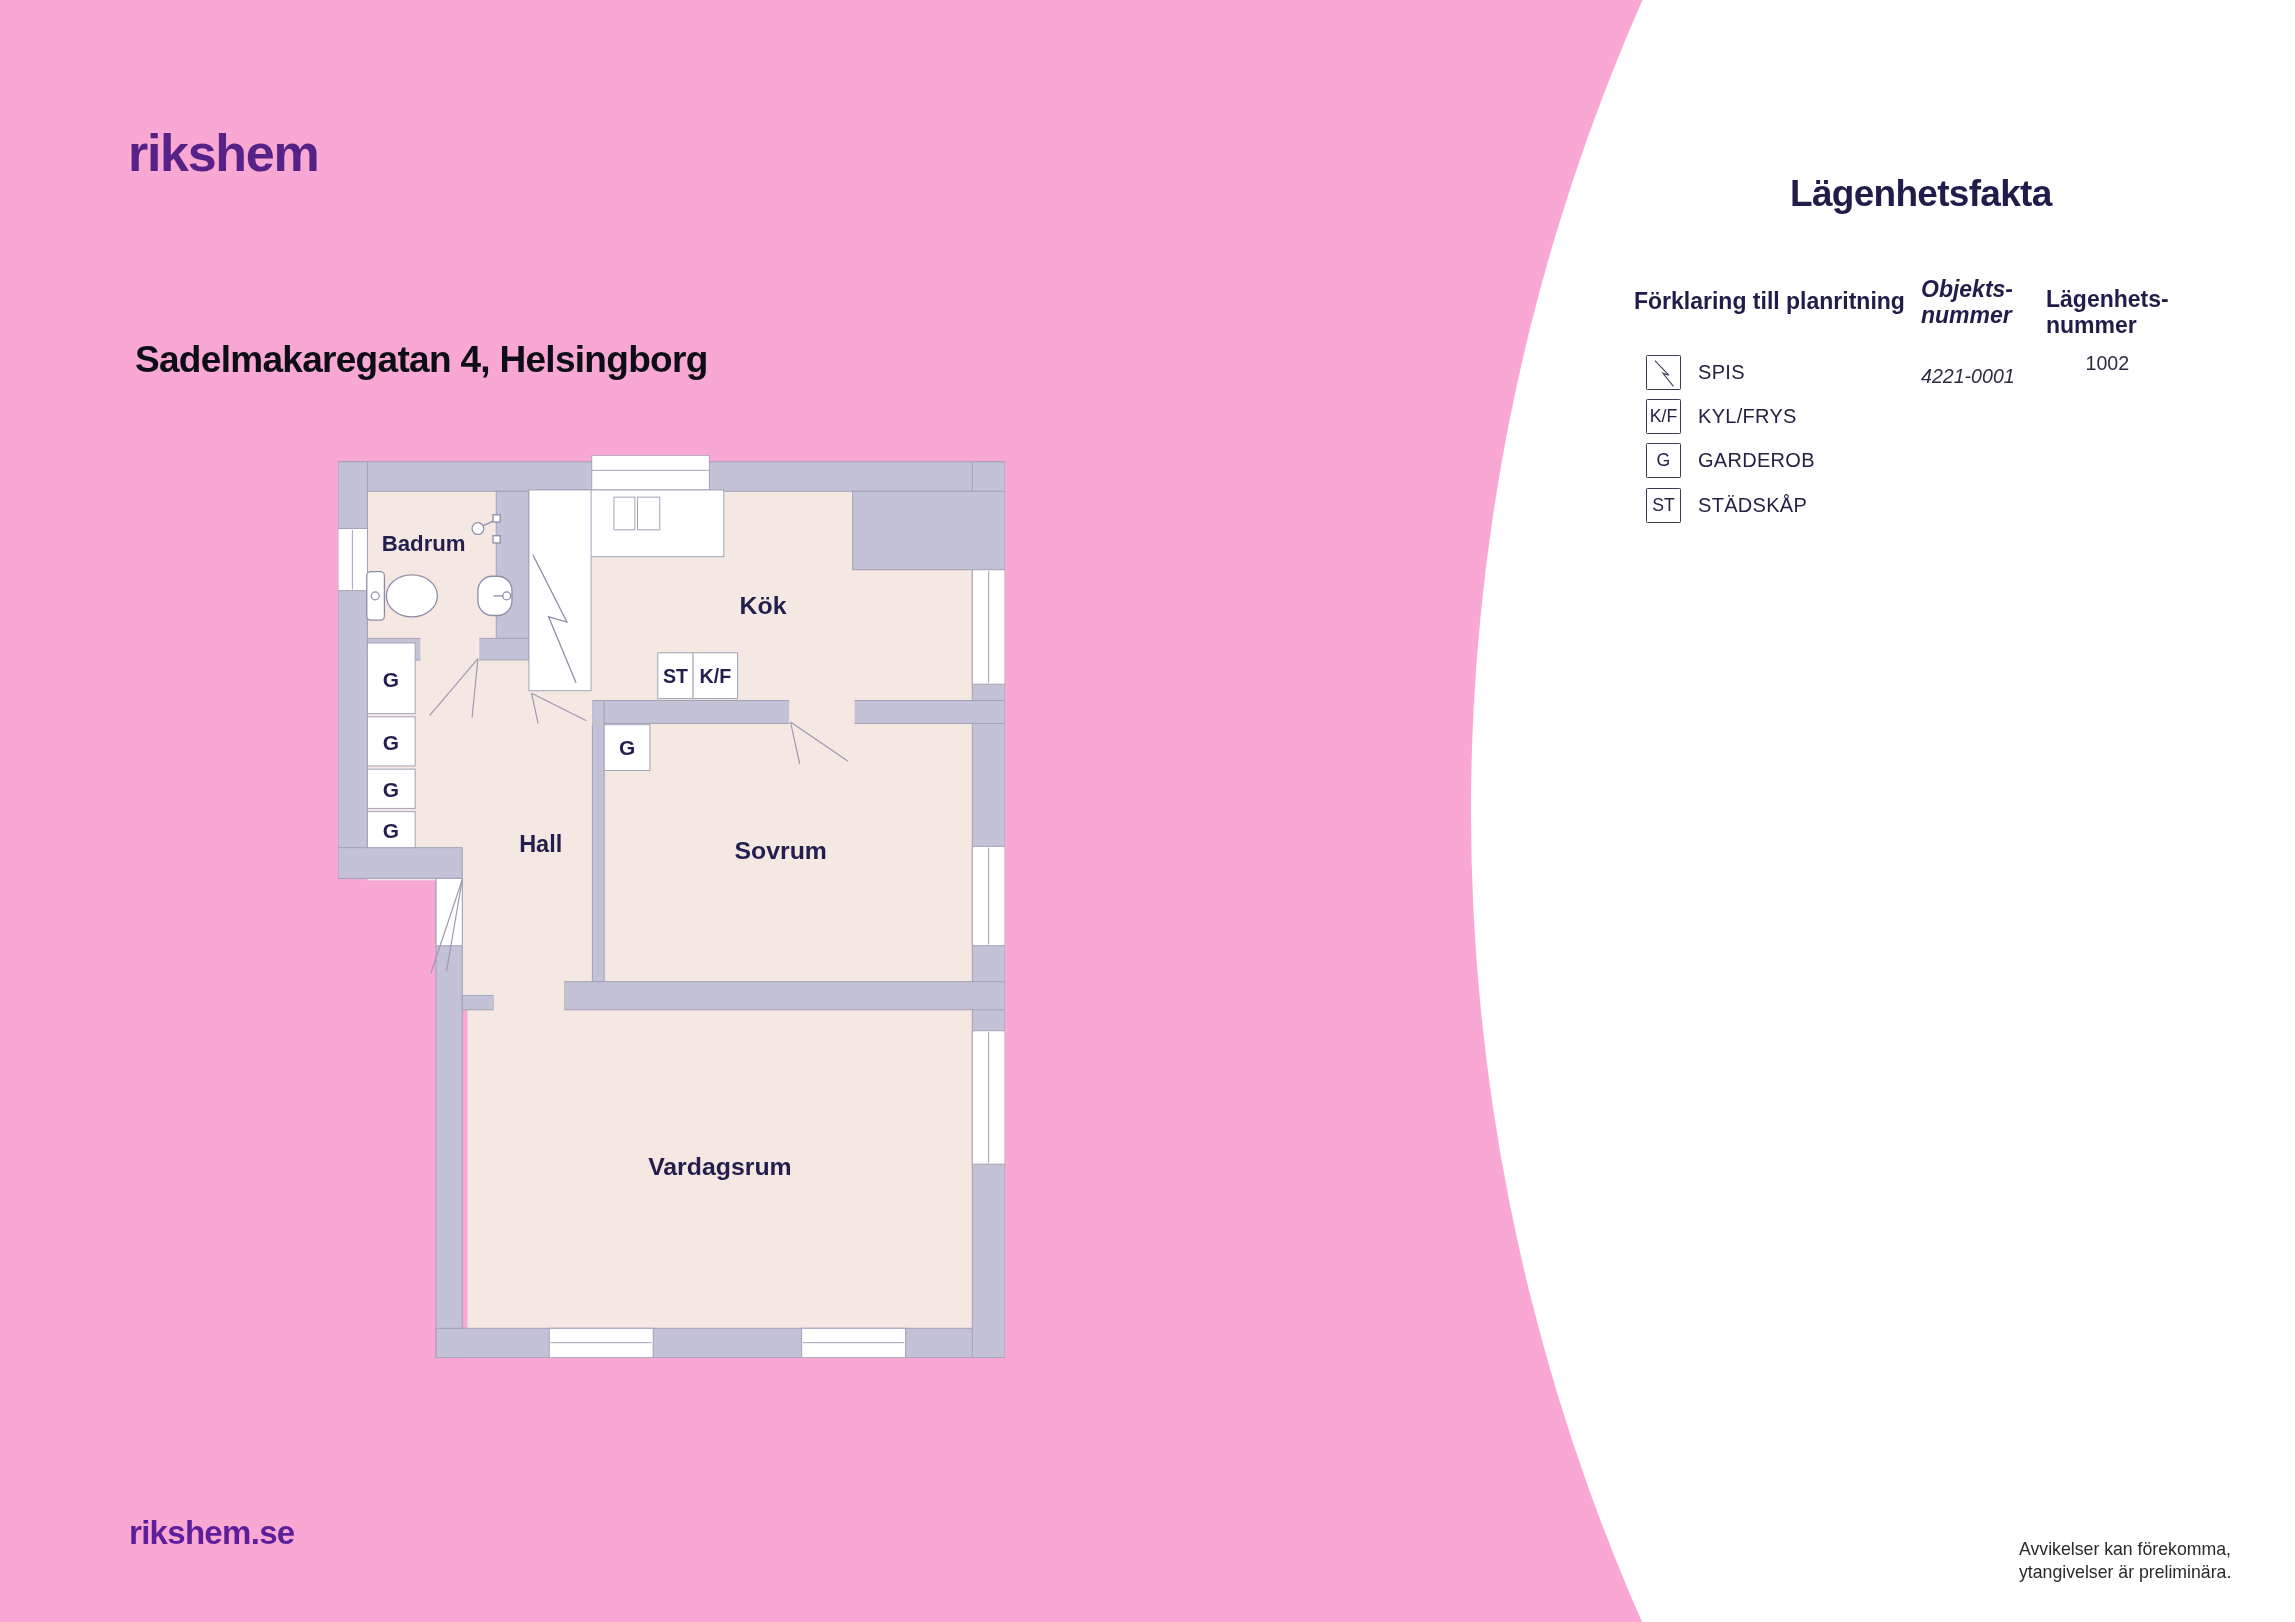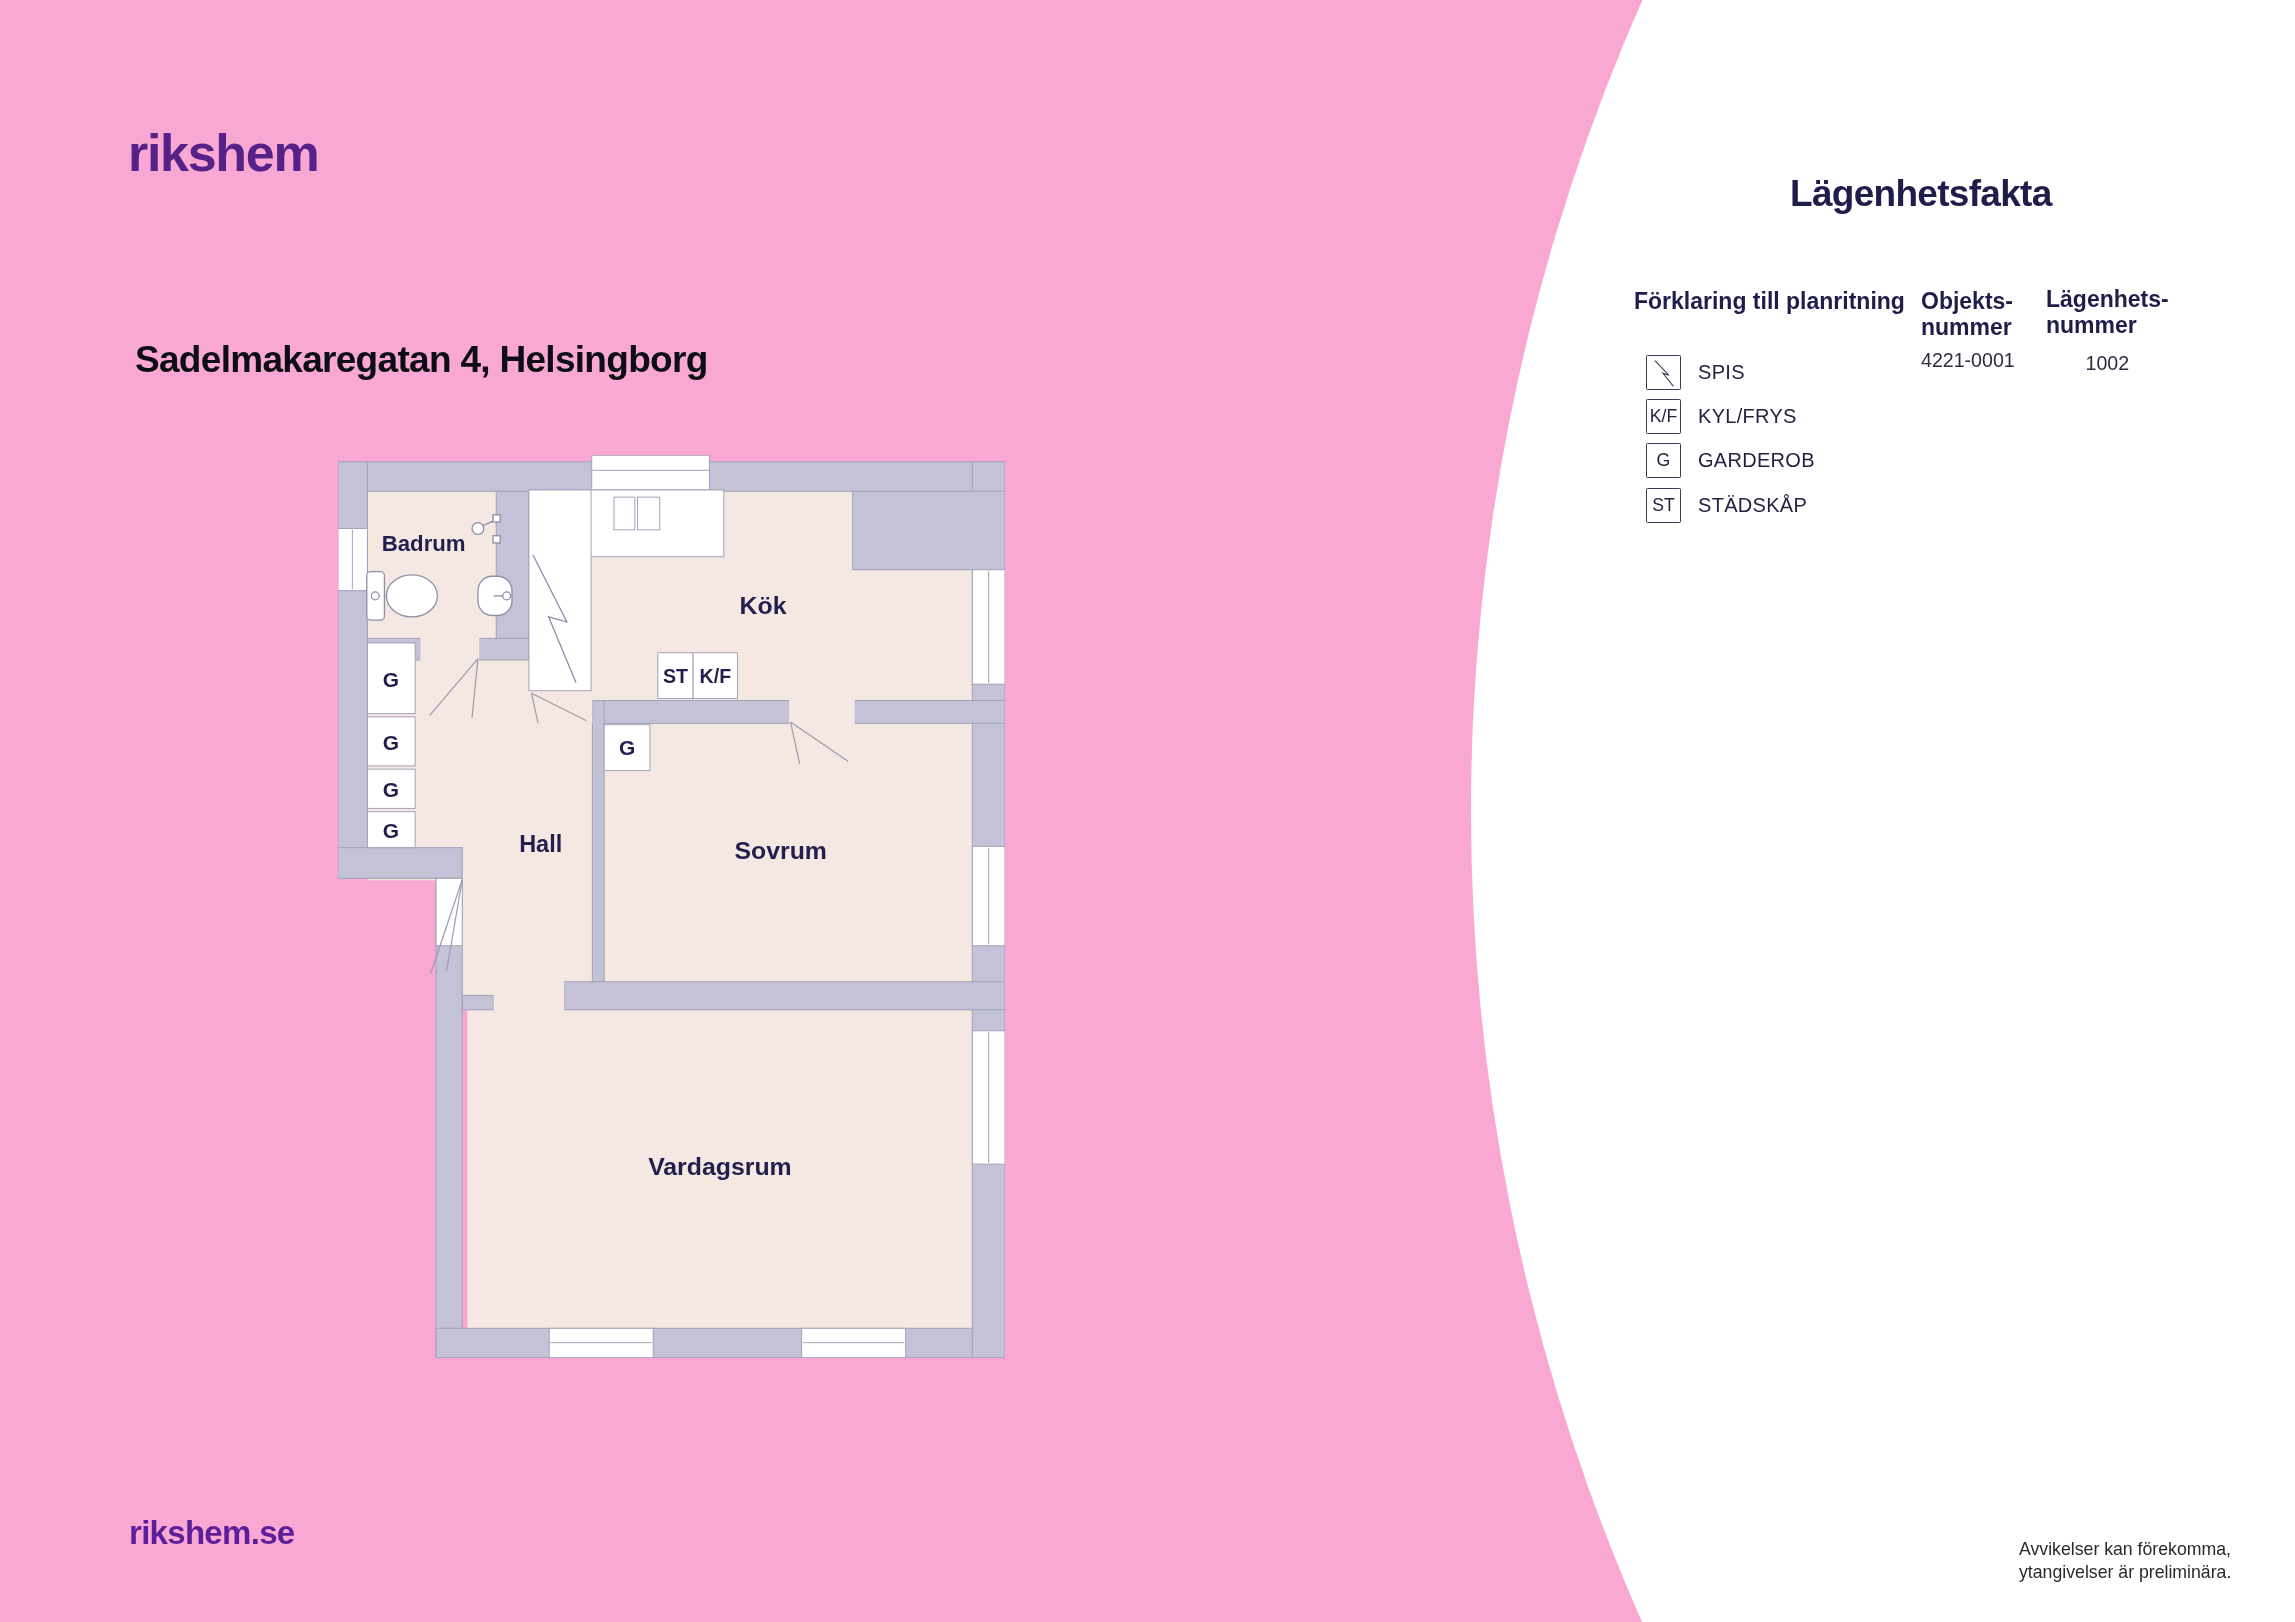--- a/index.html
+++ b/index.html
@@ -6,23 +6,23 @@
   body{font-family:"Liberation Sans", sans-serif;}
   #canvas{position:relative;width:2295px;height:1623px;background:#f9a8d4;overflow:hidden;}
   .abs{position:absolute;}
   #white-curve{position:absolute;left:1471px;top:-1194px;width:4011px;height:4011px;border-radius:50%;background:#ffffff;}
   .logo{left:128px;top:123px;font-size:52px;font-weight:bold;letter-spacing:-1.3px;color:#572287;}
   .title{left:133px;top:236px;margin:0;font-size:81px;font-weight:bold;letter-spacing:-2.6px;color:#6d1fa8;}
   .address{left:135px;top:339px;font-size:37px;font-weight:bold;letter-spacing:-0.7px;color:#0d0d15;}
   .facts-title{left:1785px;top:168px;margin:5px;font-size:37px;font-weight:bold;letter-spacing:-0.7px;color:#201d4a;}
   .legend-title{left:1634px;top:288px;font-size:23px;font-weight:bold;color:#201d4a;}
   .num-col{font-size:23px;font-weight:bold;line-height:26px;color:#201d4a;}
-  #objekts-col{left:1921px;top:288px;}
+  #objekts-col{left:1921px;top:276px;font-style:italic;}
   #lagenhets-col{left:2046px;top:286px;}
-  .num-value{font-size:19.6px;font-weight:normal;color:#2e2c40;margin-top:7px;}
+  .num-value{font-size:19.6px;font-weight:normal;color:#2e2c40;margin-top:35px;}
   #lagenhets-col .num-value{margin-top:12px;text-align:center;}
   .legend{left:1646px;top:355px;display:flex;flex-direction:column;gap:9.2px;}
   .legend-row{display:flex;align-items:center;height:35px;}
   .legend-box{width:35px;height:35px;box-sizing:border-box;border:1.3px solid #3c3b55;background:#fff;
     display:flex;align-items:center;justify-content:center;font-size:17.7px;color:#232243;border-radius:1.3px;}
   .legend-label{margin-left:17px;font-size:20px;color:#232243;letter-spacing:0.3px;}
   .site{left:129px;top:1483px;font-size:33px;font-weight:bold;letter-spacing:-0.7px;color:#5c1f99;margin-top:31px;}
   .disclaimer{left:2019px;top:1538px;font-size:17.7px;line-height:23px;color:#2a2a2a;}
   
   #plan{left:338px;top:455px;}

